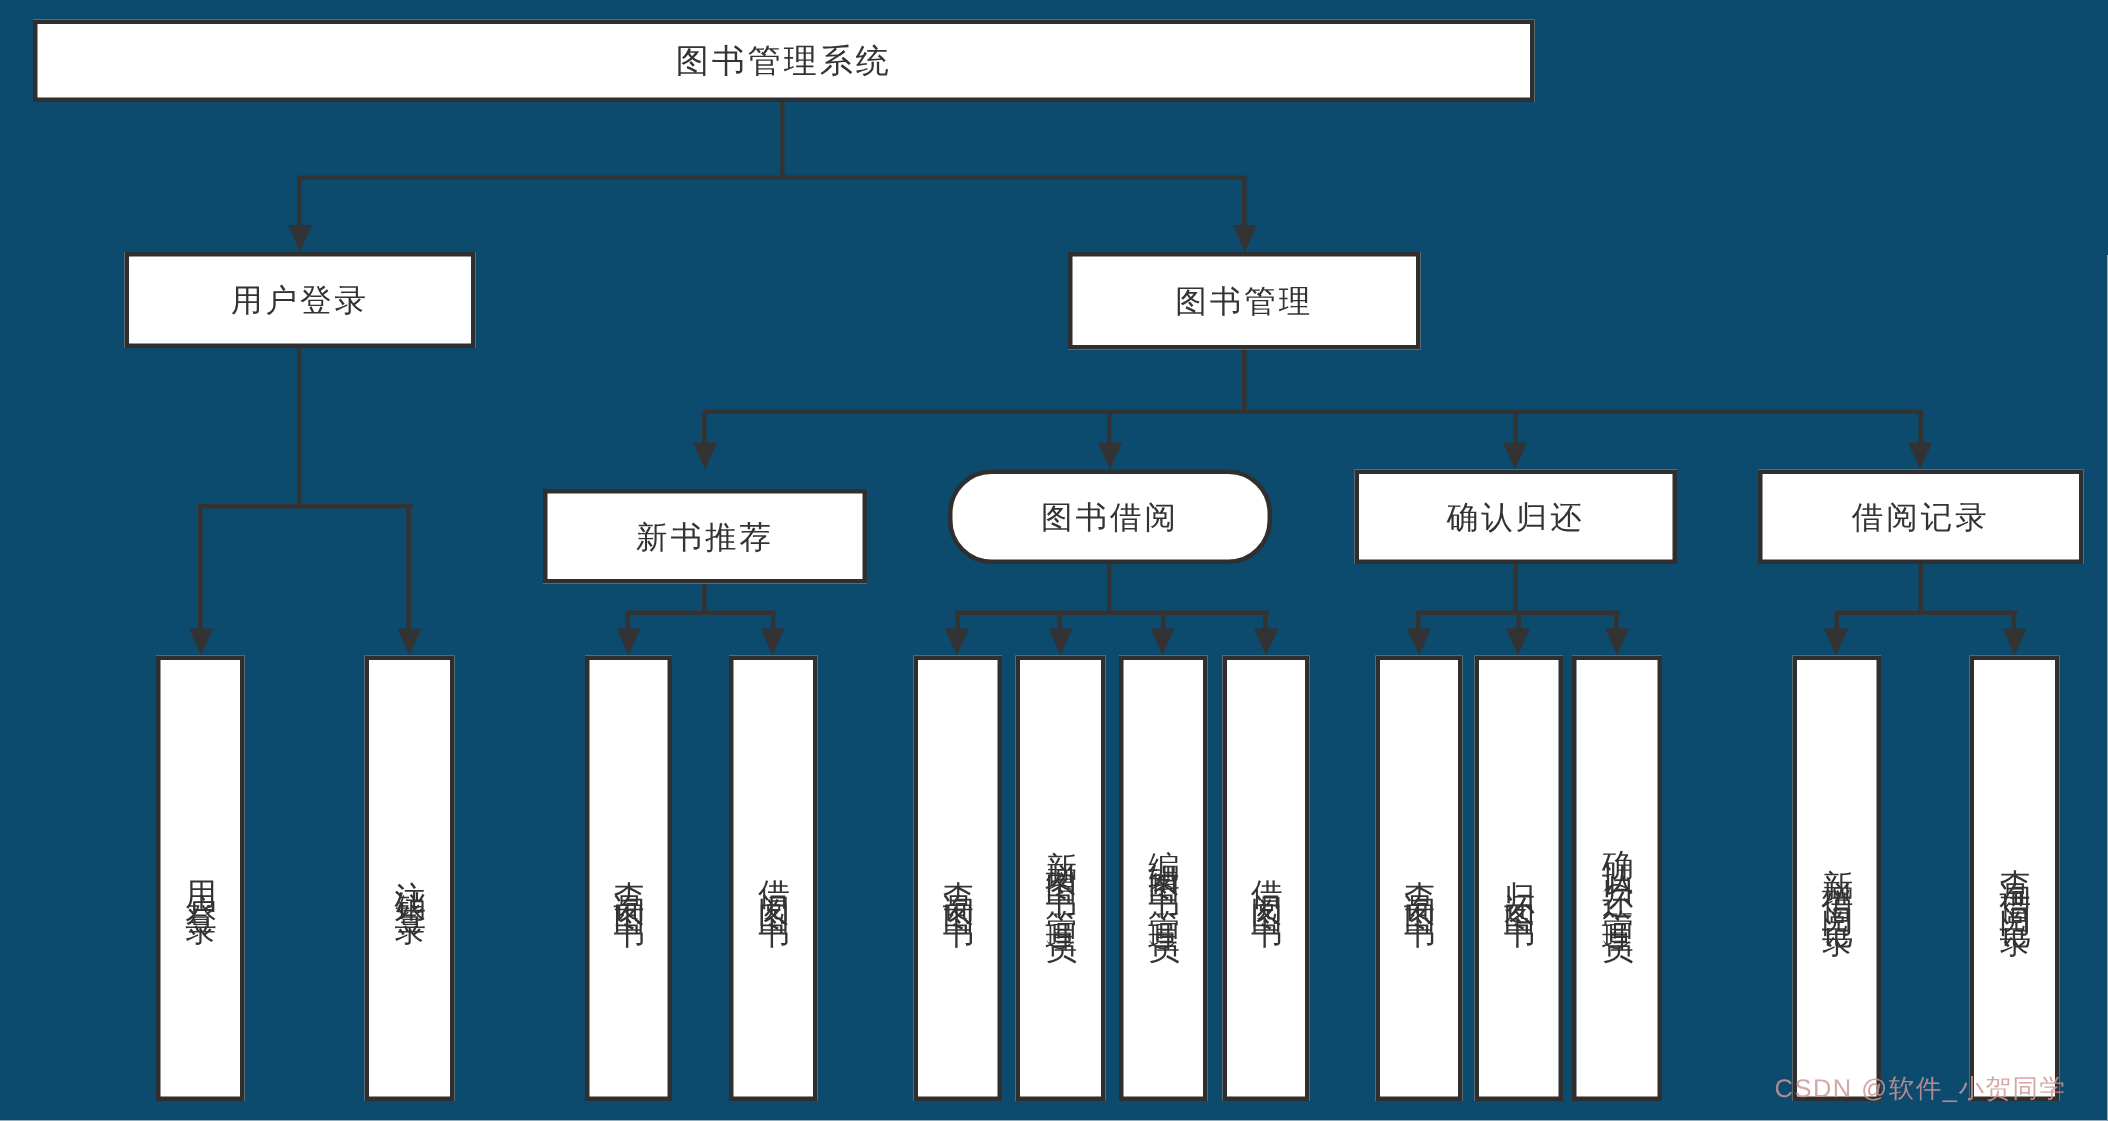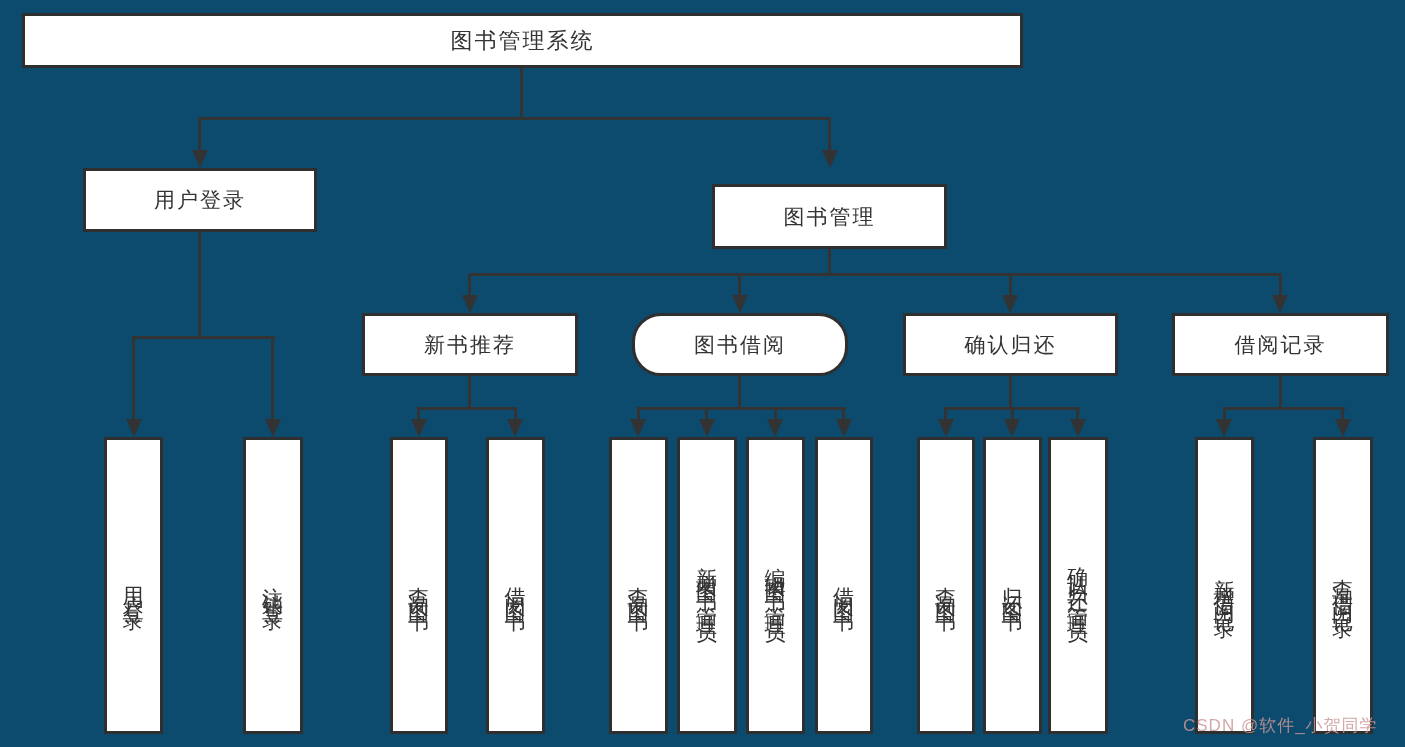--- a/index.html
+++ b/index.html
@@ -76,41 +76,41 @@
   <div class="node root" style="left:22px; top:13px; width:1001px; height:55px;">图书管理系统</div>
 
   <div class="v" style="left:520px; top:68px; height:52px;"></div>
   <div class="h" style="left:198px; top:117px; width:633px;"></div>
   <div class="v" style="left:198px; top:119px; height:33px;"></div>
   <div class="ar" style="left:192px; top:150px;"></div>
   <div class="v" style="left:828px; top:119px; height:33px;"></div>
   <div class="ar" style="left:822px; top:150px;"></div>
 
   <div class="node" style="left:83px; top:168px; width:234px; height:64px;">用户登录</div>
-  <div class="node" style="left:712px; top:184px; width:235px; height:65px;">图书管理</div>
+  <div class="node" style="left:712px; top:168px; width:235px; height:65px;">图书管理</div>
 
   <div class="v" style="left:198px; top:231px; height:106px;"></div>
   <div class="h" style="left:132px; top:336px; width:143px;"></div>
   <div class="v" style="left:132px; top:338px; height:83px;"></div>
   <div class="ar" style="left:126px; top:419px;"></div>
   <div class="v" style="left:271px; top:338px; height:83px;"></div>
   <div class="ar" style="left:265px; top:419px;"></div>
 
   <div class="v" style="left:828px; top:232px; height:43px;"></div>
   <div class="h" style="left:469px; top:273px; width:813px;"></div>
   <div class="v" style="left:468px; top:275px; height:22px;"></div>
   <div class="ar" style="left:462px; top:295px;"></div>
   <div class="v" style="left:738px; top:275px; height:22px;"></div>
   <div class="ar" style="left:732px; top:295px;"></div>
   <div class="v" style="left:1009px; top:275px; height:22px;"></div>
   <div class="ar" style="left:1002px; top:295px;"></div>
   <div class="v" style="left:1279px; top:275px; height:22px;"></div>
   <div class="ar" style="left:1272px; top:295px;"></div>
 
-  <div class="node" style="left:362px; top:313px; width:216px; height:63px;">新书推荐</div>
+  <div class="node" style="left:362px; top:326px; width:216px; height:63px;">新书推荐</div>
   <div class="node" style="left:632px; top:313px; width:216px; height:63px;border-radius:29px;">图书借阅</div>
   <div class="node" style="left:903px; top:313px; width:215px; height:63px;">确认归还</div>
   <div class="node" style="left:1172px; top:313px; width:217px; height:63px;">借阅记录</div>
 
   <div class="v" style="left:468px; top:375px; height:34px;"></div>
   <div class="h" style="left:417px; top:407px; width:100px;"></div>
   <div class="v" style="left:417px; top:409px; height:12px;"></div>
   <div class="ar" style="left:411px; top:419px;"></div>
   <div class="v" style="left:514px; top:409px; height:12px;"></div>
   <div class="ar" style="left:507px; top:419px;"></div>

